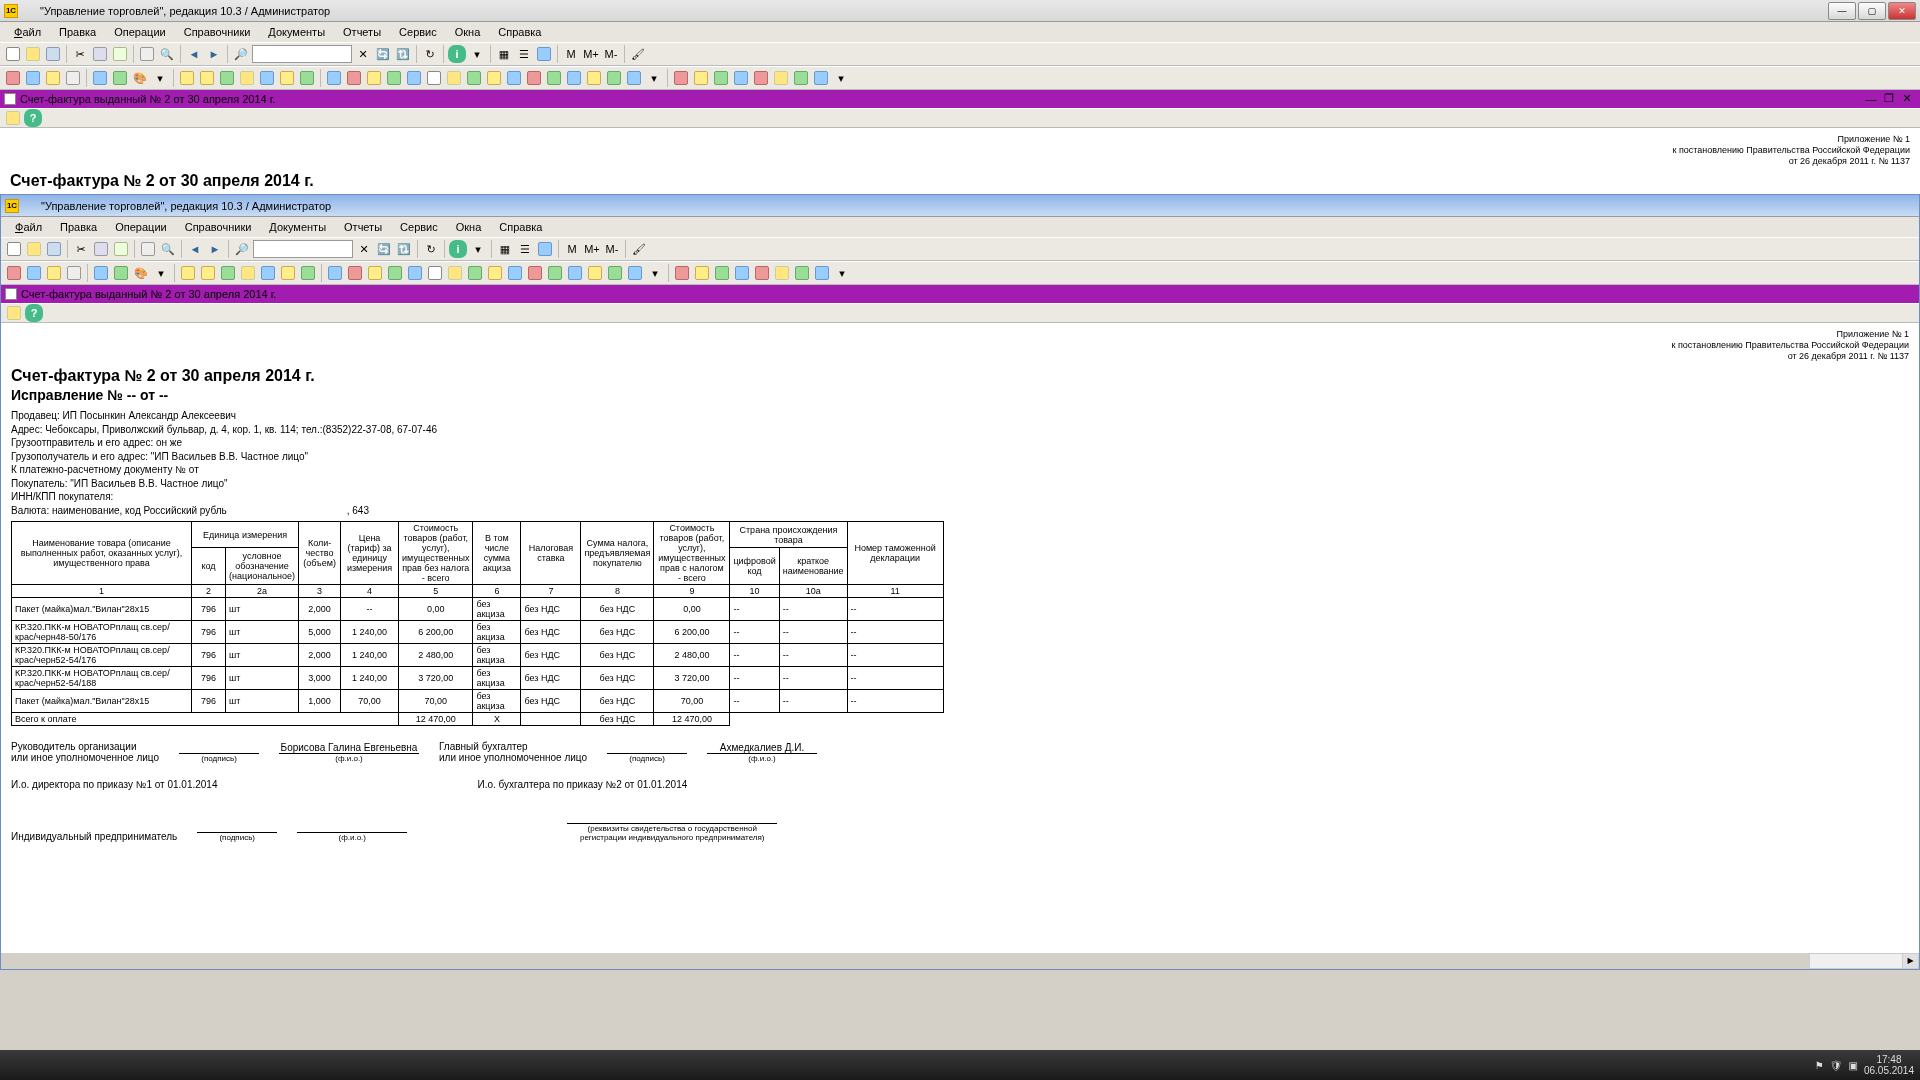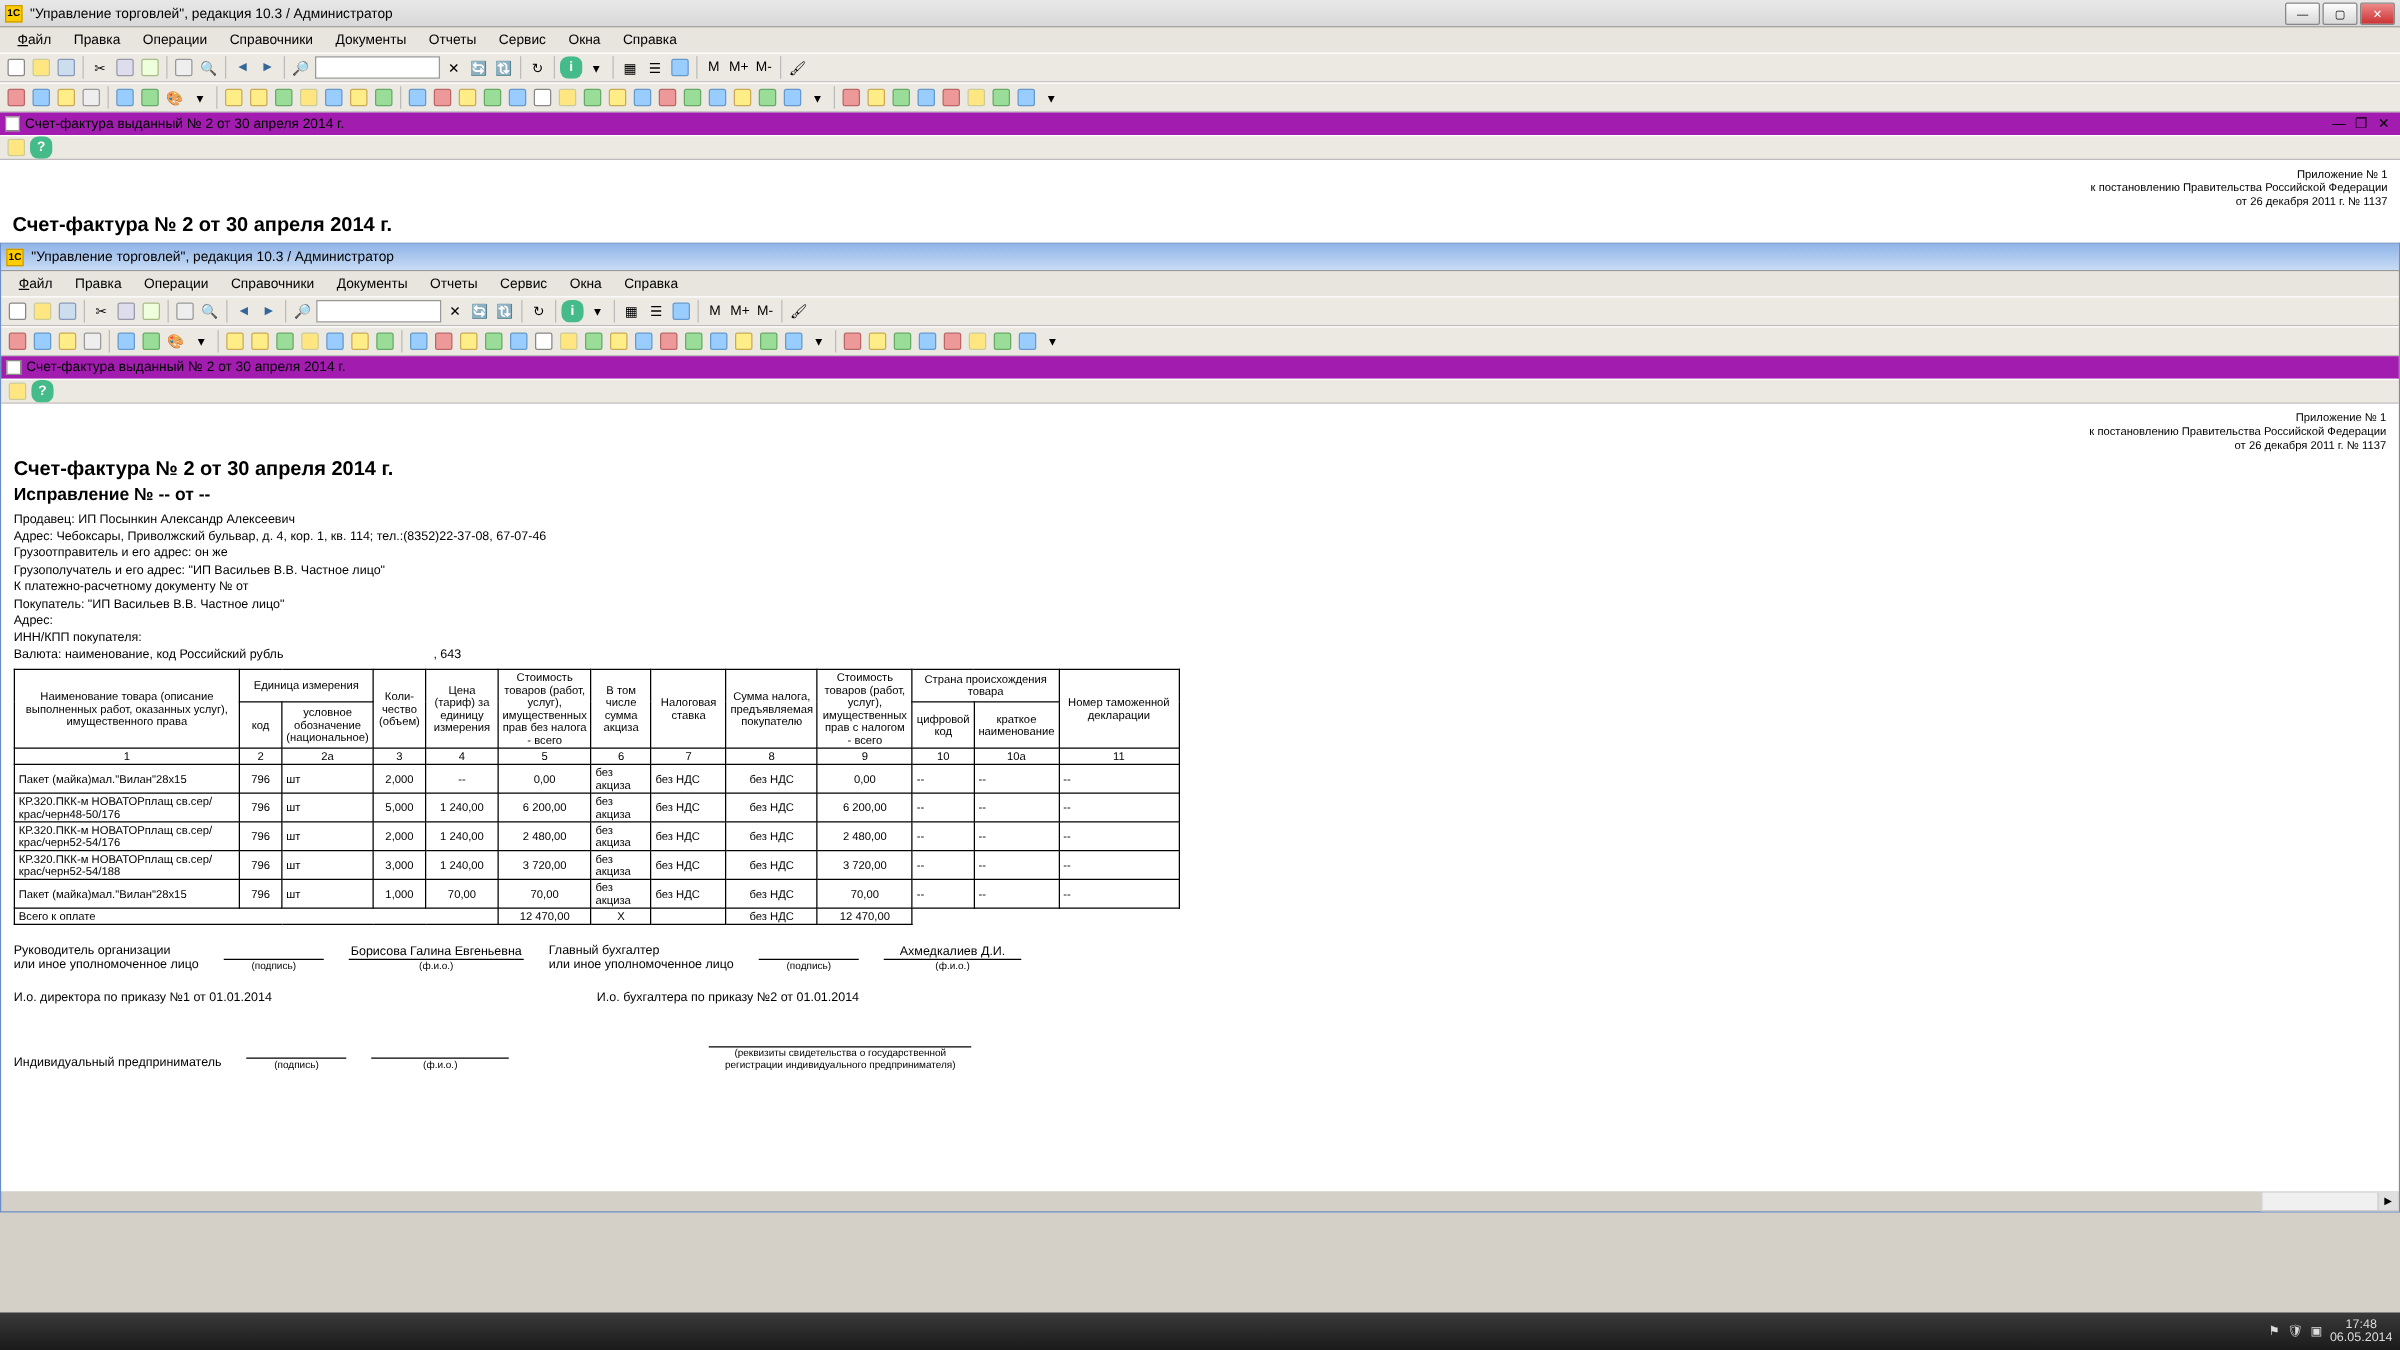--- a/index.html
+++ b/index.html
@@ -1,18 +1,18 @@
 <!DOCTYPE html>
 <html><head>
 <meta charset="utf-8">
 <style>
 * { margin:0; padding:0; box-sizing:border-box; }
 body { font-family: Tahoma, Arial, sans-serif; font-size:11px; background:#d4d0c8; overflow:hidden; width:1920px; height:1080px; position:relative; }
 .titlebar { height:22px; background:linear-gradient(#e8e8e8,#d8d8d8); display:flex; align-items:center; padding:0 4px; border-bottom:1px solid #999; }
-.titlebar .icon1c { width:14px; height:14px; background:#ffcc00; border:1px solid #cc9900; margin-right:6px; font-size:8px; text-align:center; line-height:12px; font-weight:bold; }
+.titlebar .icon1c { width:14px; height:14px; background:#ffcc00; border:1px solid #cc9900; margin-right:22px; font-size:8px; text-align:center; line-height:12px; font-weight:bold; }
 .titlebar .title { flex:1; font-size:11px; }
 .winbtns { display:flex; gap:2px; }
 .winbtn { width:28px; height:18px; background:linear-gradient(#fdfdfd,#d8d8d8); border:1px solid #888; border-radius:2px; display:flex; align-items:center; justify-content:center; font-size:9px; cursor:pointer; }
 .winbtn.close { background:linear-gradient(#e88,#c33); color:#fff; }
 .menubar { height:20px; background:#e8e5de; display:flex; align-items:center; padding:0 6px; gap:2px; }
 .menuitem { padding:2px 8px; cursor:pointer; }
 .menuitem .u { text-decoration:underline; }
 .toolbar { height:24px; background:#ece9e2; display:flex; align-items:center; padding:0 4px; gap:2px; border-top:1px solid #fff; border-bottom:1px solid #bbb; }
 .tbtn { width:18px; height:18px; border:1px solid transparent; display:flex; align-items:center; justify-content:center; cursor:pointer; font-size:11px; }
 .tsep { width:1px; height:18px; background:#bbb; margin:0 2px; }
@@ -478,21 +478,20 @@
   </div>
   <div class="h1">Счет-фактура № 2 от 30 апреля 2014 г.</div>
   <div class="h2">Исправление № -- от --</div>
   <div class="info">
     <div>Продавец: ИП Посынкин Александр Алексеевич</div>
     <div>Адрес: Чебоксары, Приволжский бульвар, д. 4, кор. 1, кв. 114; тел.:(8352)22-37-08, 67-07-46</div>
     <div>Грузоотправитель и его адрес: он же</div>
     <div>Грузополучатель и его адрес: "ИП Васильев В.В. Частное лицо"</div>
     <div>К платежно-расчетному документу №     от</div>
     <div>Покупатель: "ИП Васильев В.В. Частное лицо"</div>
-    <div>Адрес:</div>
     <div>ИНН/КПП покупателя:</div>
     <div><span>Валюта: наименование, код Российский рубль</span><span style="display:inline-block;width:120px"></span><span>, 643</span></div>
   </div>
 
   <table class="inv">
     <thead>
       <tr>
         <th rowspan="2" style="width:180px">Наименование товара (описание выполненных работ, оказанных услуг), имущественного права</th>
         <th colspan="2">Единица измерения</th>
         <th rowspan="2" style="width:42px">Коли-чество (объем)</th>

